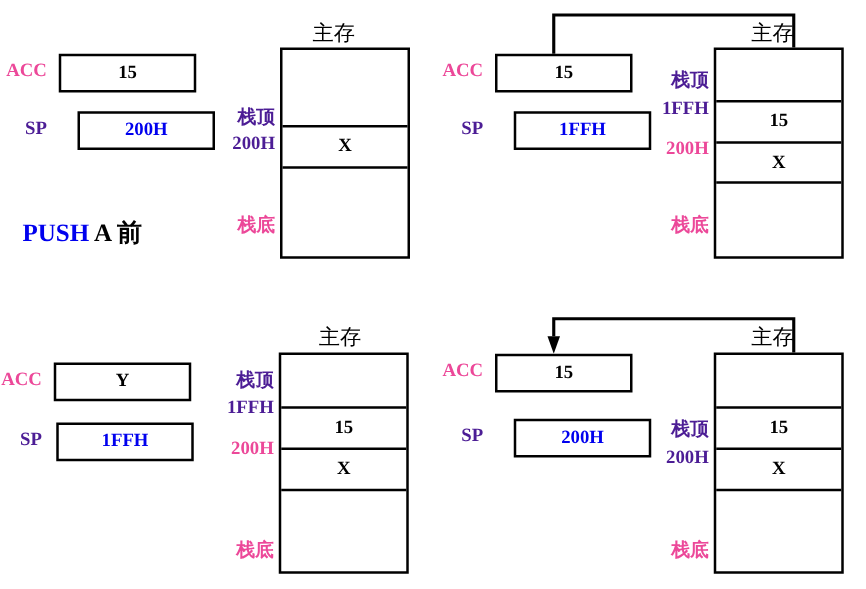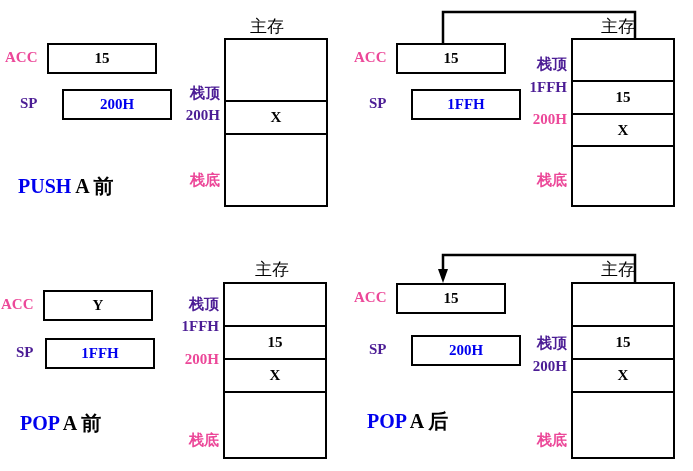--- a/index.html
+++ b/index.html
@@ -168,25 +168,20 @@
     <div class="mem-row" style="top:109px;height:64px;">
       <span></span>
     </div>
   </div>
 
   <span class="side-label cjk blue" style="left:175px;top:62px;width:44px;">栈顶</span>
   <span class="side-label blue" style="left:163px;top:84px;width:56px;">1FFH</span>
   <span class="side-label black" style="left:163px;top:117px;width:56px;">200H</span>
   <span class="side-label cjk black" style="left:175px;top:198px;width:44px;">栈底</span>
 
-  <div class="caption" style="left:20px;top:175px;">
-    <span class="kw">POP</span>
-    <span class="rest">A</span>
-    <span class="rest cn">前</span>
-  </div>
 </div>
 
 <div class="panel" style="left:347px;top:235px;width:346px;height:236px;">
 
   <svg class="arrow" width="346" height="236">
     <polyline points="288,83 288,20 96,20 96,34" fill="none" stroke="#000" stroke-width="2.5"></polyline>
     <polygon points="96,48 91,34 101,34" fill="#000"></polygon>
   </svg>
 
   <span class="reg-label black" style="left:7px;top:55px;">ACC</span>
@@ -216,18 +211,13 @@
     <div class="mem-sep" style="top:107px;"></div>
     <div class="mem-row" style="top:109px;height:64px;">
       <span></span>
     </div>
   </div>
 
   <span class="side-label cjk blue" style="left:176px;top:101px;width:44px;">栈顶</span>
   <span class="side-label blue" style="left:164px;top:124px;width:56px;">200H</span>
   <span class="side-label cjk black" style="left:176px;top:198px;width:44px;">栈底</span>
 
-  <div class="caption" style="left:20px;top:173px;">
-    <span class="kw">POP</span>
-    <span class="rest">A</span>
-    <span class="rest cn">后</span>
-  </div>
 </div>
 
 </body></html>

